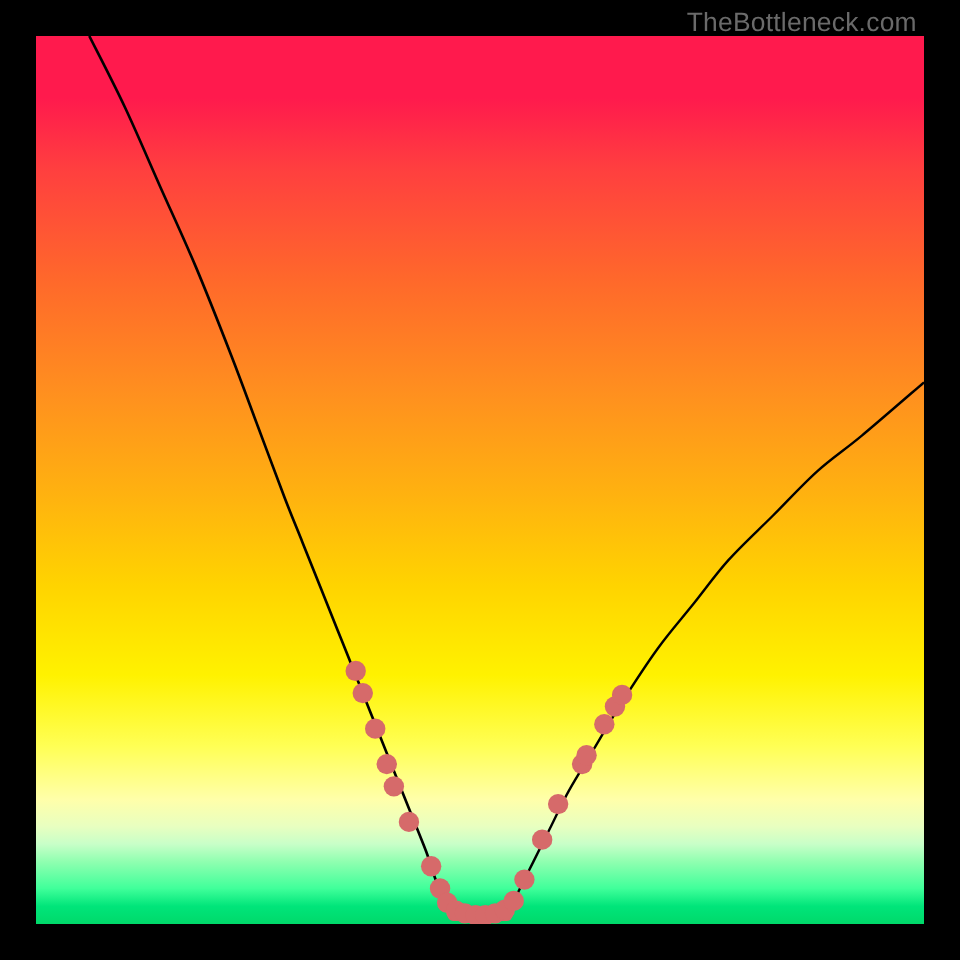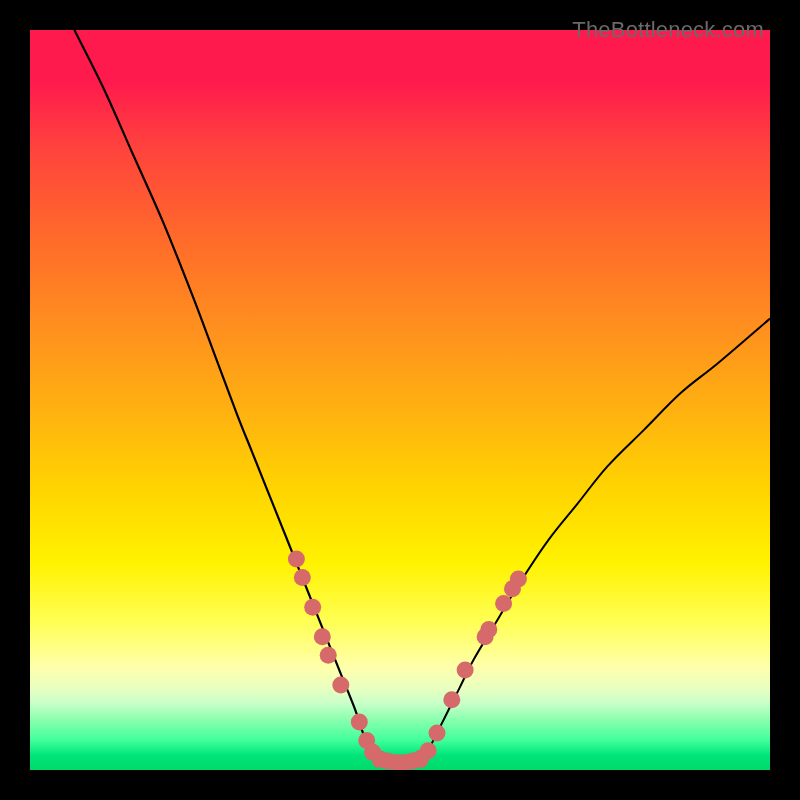--- a/index.html
+++ b/index.html
@@ -47,21 +47,20 @@
   }
   .watermark {
     position: absolute;
     top: 6px;
     right: 36px;
     color: #6a6a6a;
     font-size: 22px;
     font-weight: 500;
     letter-spacing: 0.2px;
     z-index: 5;
-    margin-top: 11px;
   }
   svg.curve {
     position: absolute;
     left: 0;
     top: 0;
     width: 740px;
     height: 740px;
     z-index: 3;
   }
   .dot {

